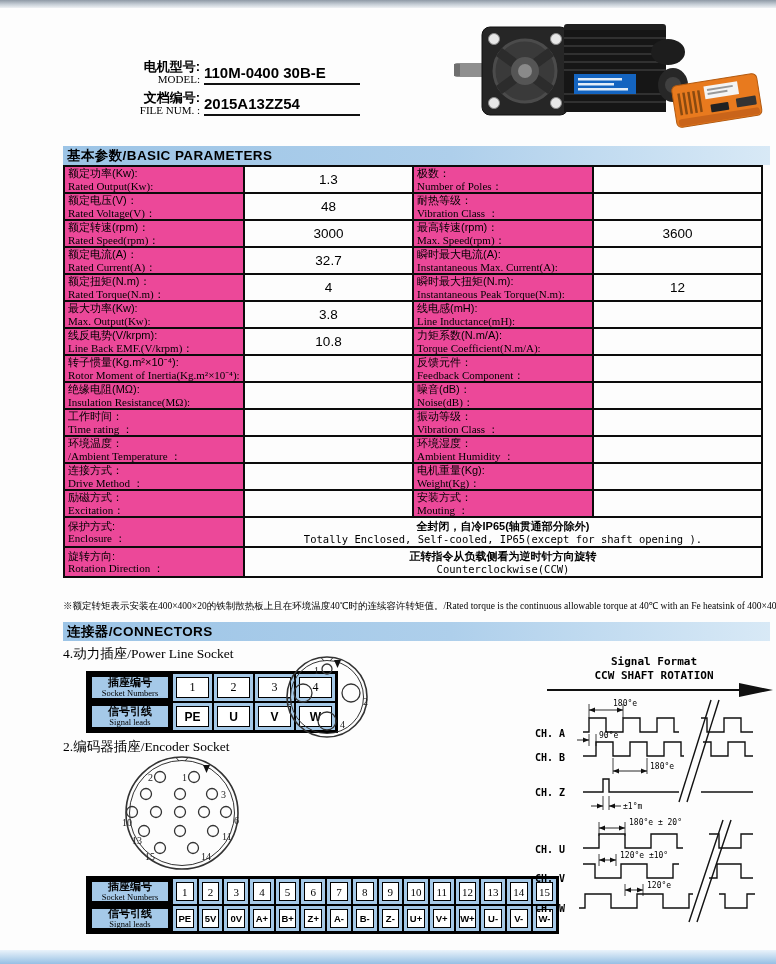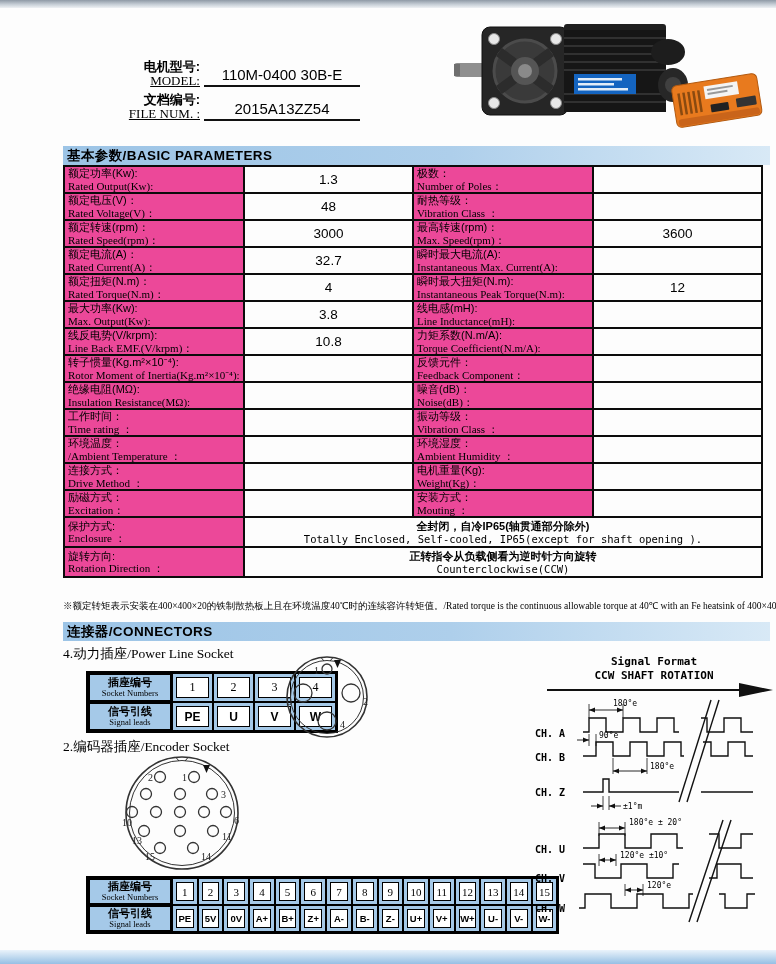--- a/index.html
+++ b/index.html
@@ -8,23 +8,23 @@
   .topbar{position:absolute;left:0;top:0;width:776px;height:8px;
           background:linear-gradient(180deg,#8f9aa6 0%,#c6ced6 55%,#eef1f4 100%);}
   .botbar{position:absolute;left:0;top:950px;width:776px;height:14px;
           background:linear-gradient(180deg,#eaf3fb 0%,#bcd7ee 55%,#96bfe4 100%);}
 
   
   .hdr{position:absolute;left:92px;top:60px;width:268px;}
   .hdr-row{display:flex;align-items:flex-end;margin-bottom:6px;}
   .hdr-lbl{width:108px;text-align:right;line-height:1.05;padding-right:4px;}
   .hdr-lbl .cn{font-size:13px;font-weight:bold;}
-  .hdr-lbl .en{font-size:13px;font-family:"Liberation Serif",serif;text-decoration:underline;}
-  .hdr-val{flex:1;text-align:center;border-bottom:2px solid #111;
-           font-size:15px;font-weight:normal;padding-bottom:2px;white-space:nowrap;}
+  .hdr-lbl .en{font-size:11px;font-family:"Liberation Serif",serif;}
+  .hdr-val{flex:1;border-bottom:2px solid #111;
+           font-size:15px;font-weight:bold;padding-bottom:2px;white-space:nowrap;}
 
   
   .secbar{position:absolute;left:63px;width:707px;height:19px;
           background:linear-gradient(90deg,#9cc4e6 0%,#aecfeb 55%,#d8e9f6 100%);
           display:flex;align-items:center;padding-left:4px;box-sizing:border-box;
           font-weight:bold;font-size:13.5px;letter-spacing:.4px;}
   #bar-basic{top:146px;text-align:right;}
   #bar-conn{top:622px;}
 
   
@@ -43,21 +43,21 @@
             font-family:"Liberation Serif",serif;white-space:nowrap;}
 
   .subtitle{position:absolute;font-size:13.5px;font-family:"Liberation Serif",serif;}
   #power-title{left:63px;top:645px;}
   #encoder-title{left:63px;top:738px;}
 
   
   .strip{position:absolute;display:grid;background:#a5c9e8;border:2px solid #000;}
   #power-table{left:86px;top:671px;}
   #encoder-table{left:86px;top:876px;}
-  .strip-lbl{border:2px solid #000000;display:flex;flex-direction:column;align-items:center;
+  .strip-lbl{border:4px solid #000000;display:flex;flex-direction:column;align-items:center;
              justify-content:center;line-height:1.08;text-align:center;}
   .strip-lbl .cn{font-size:11px;font-weight:bold;}
   .strip-lbl .en{font-size:8.5px;font-family:"Liberation Serif",serif;}
   .strip-cell{border:1px solid #000;display:flex;padding:3px;box-sizing:border-box;}
   .strip-cell .box{flex:1;background:#fff;border:1.5px solid #000;display:flex;
                    align-items:center;justify-content:center;}
   #power-table .num .box{font-size:12px;font-family:"Liberation Serif",serif;}
   #power-table .lead .box{font-size:12px;font-weight:bold;}
   #encoder-table .num .box{font-size:11px;font-family:"Liberation Serif",serif;}
   #encoder-table .lead .box{font-size:9.5px;font-weight:bold;}

